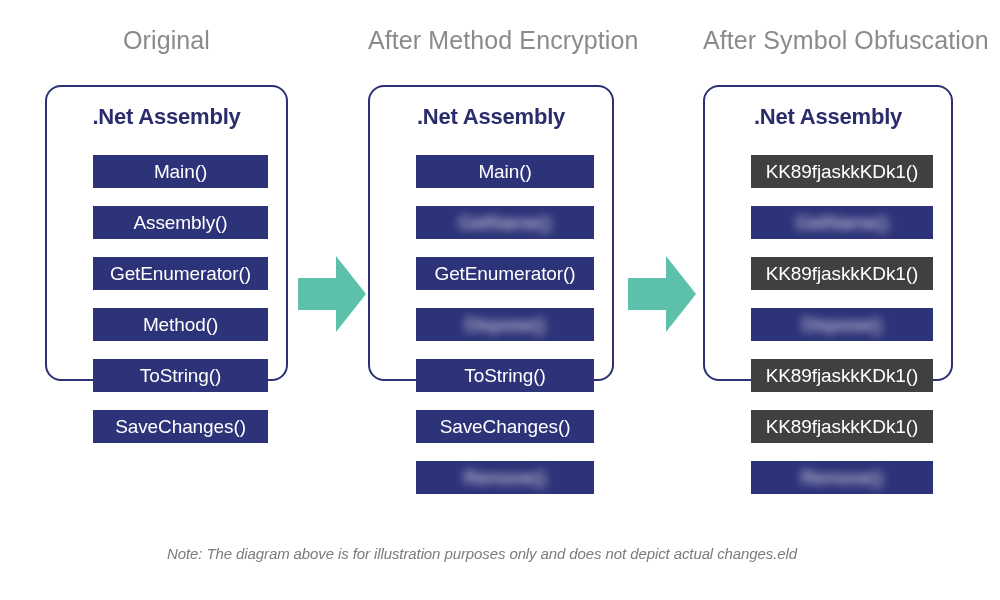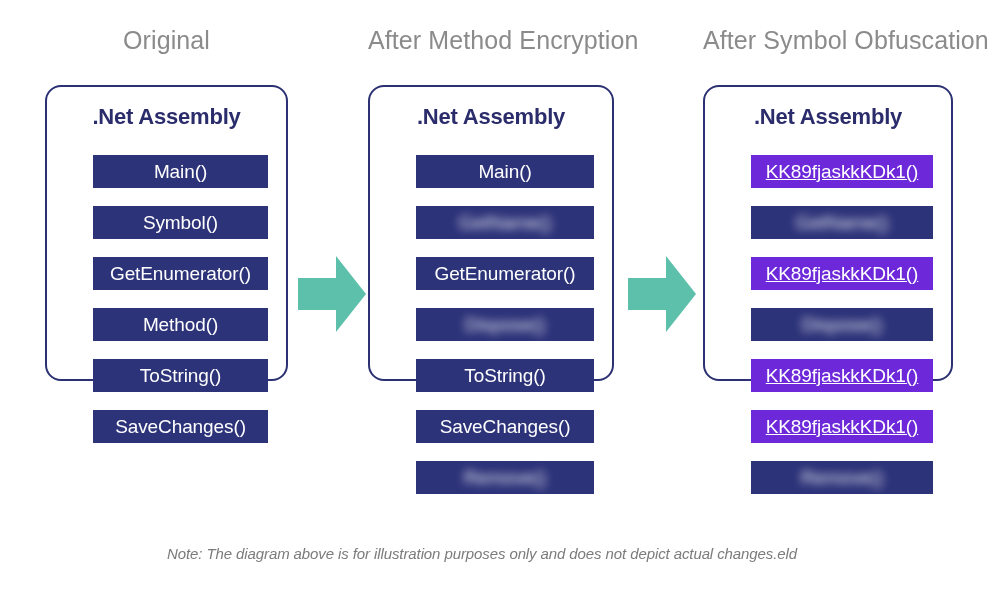--- a/index.html
+++ b/index.html
@@ -74,23 +74,22 @@
     color: #ffffff;
     background: #2d3379;
     white-space: nowrap;
     overflow: hidden;
     letter-spacing: -0.1px;
   }
   .method:last-child { margin-bottom: 0; }
 
   
   .method.obfuscated {
-    background: #6d28d9;
+    background: #404040;
     color: #ffffff;
-    text-decoration: underline;
   }
 
   
   .method.encrypted > .mtext {
     filter: blur(4.2px);
     opacity: 0.88;
     display: inline-block;
   }
 
   
@@ -123,21 +122,21 @@
 <div class="headings">
   <div class="heading h2">After Method Encryption</div>
   <div class="heading h1">Original</div>
   <div class="heading h3">After Symbol Obfuscation</div>
 </div>
 
 <div class="card c1">
   <div class="card-title">.Net Assembly</div>
   <div class="methods">
     <div class="method"><span class="mtext">Main()</span></div>
-    <div class="method"><span class="mtext">Symbol()</span></div>
+    <div class="method"><span class="mtext">Assembly()</span></div>
     <div class="method"><span class="mtext">GetEnumerator()</span></div>
     <div class="method"><span class="mtext">Method()</span></div>
     <div class="method"><span class="mtext">ToString()</span></div>
     <div class="method"><span class="mtext">SaveChanges()</span></div>
   </div>
 </div>
 
 <div class="arrow a1">
   <svg viewBox="0 0 68 84" xmlns="http://www.w3.org/2000/svg" aria-hidden="true">
     <polygon points="0,26 38,26 38,4 68,42 38,80 38,58 0,58" fill="#5cc0ab"></polygon>

